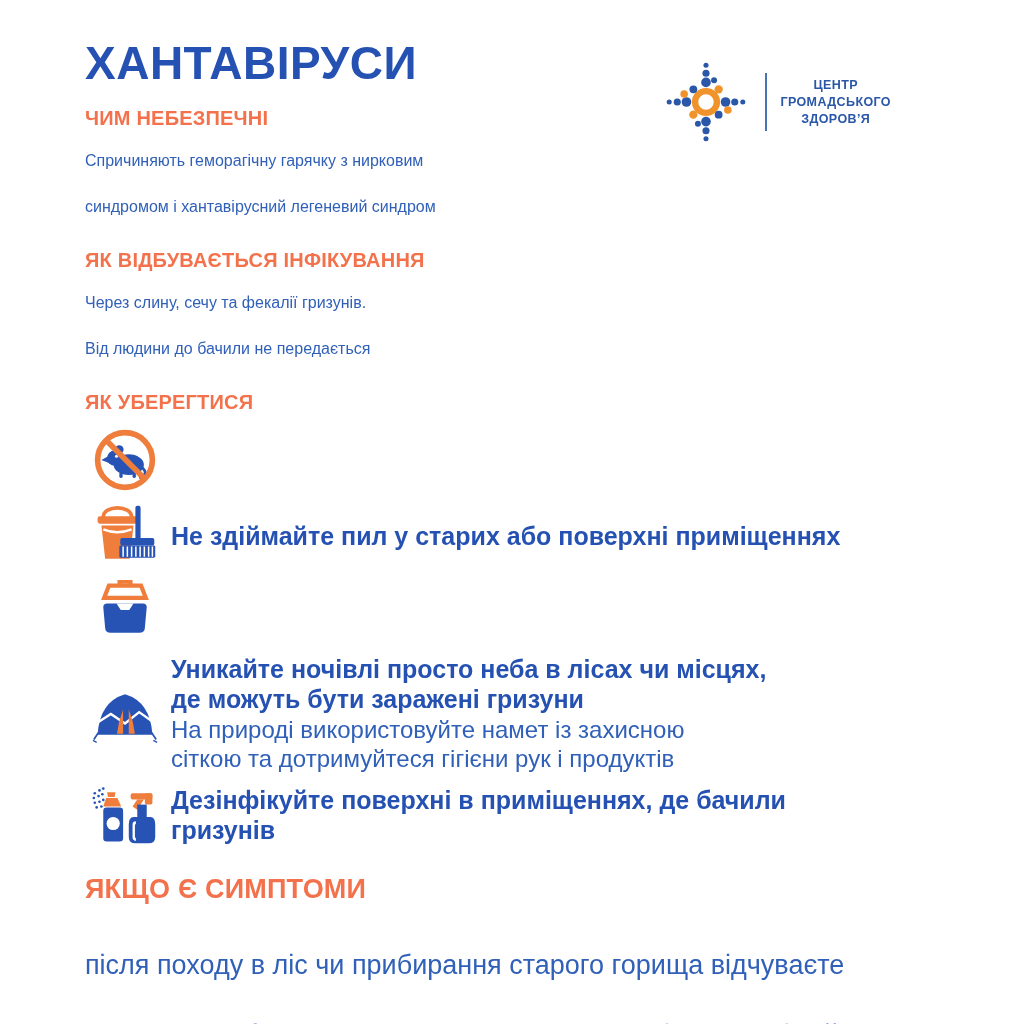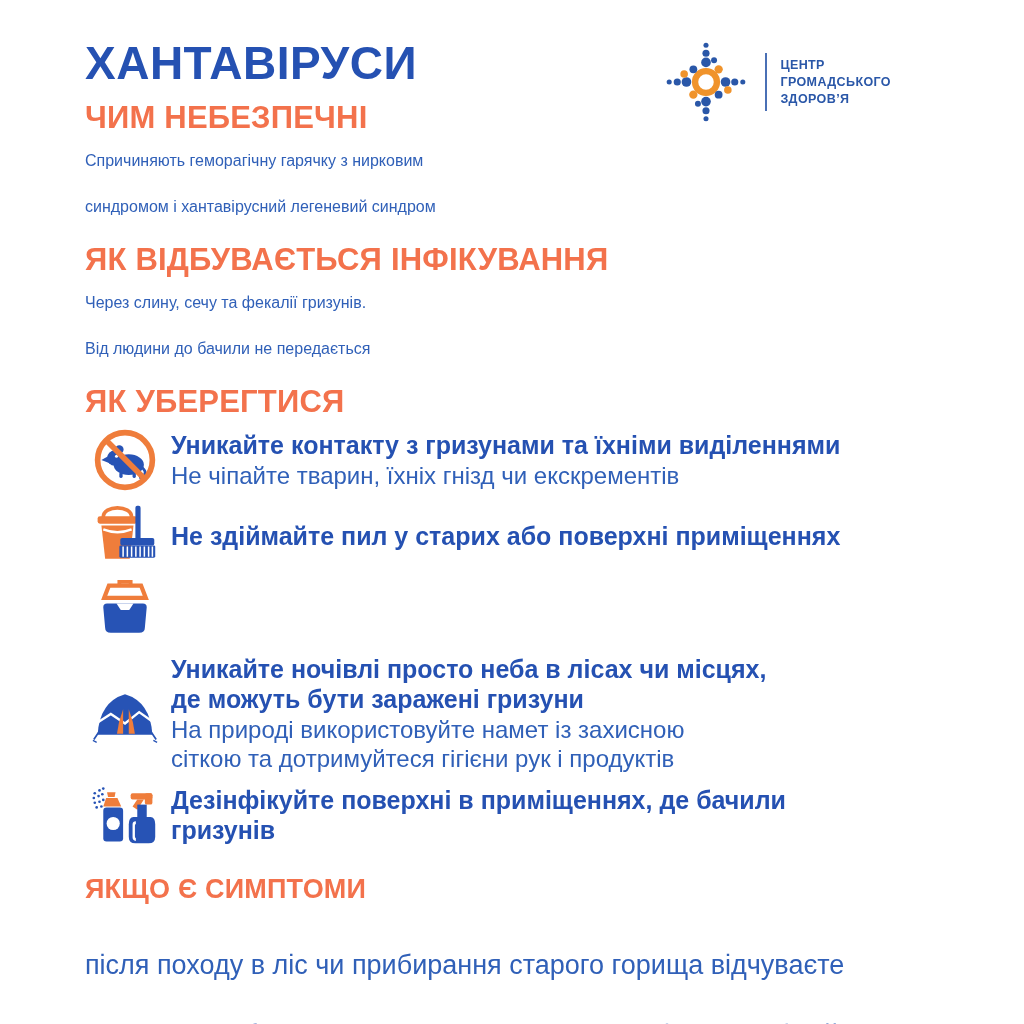--- a/index.html
+++ b/index.html
@@ -13,27 +13,27 @@
     --bg:#FFFFFF;
   }
   html,body{margin:0;padding:0;overflow:hidden;}
   body{width:1024px;height:1024px;background:var(--bg);
        font-family:"Liberation Sans", sans-serif;}
   .poster{position:relative;width:933px;height:1024px;box-sizing:border-box;
           padding:38px 40px 0 85px;background:var(--bg);}
   
   .page-title{margin:0;font-size:46px;line-height:50px;font-weight:800;
               letter-spacing:.5px;color:var(--title-blue);}
-  .logo{position:absolute;top:36px;right:42px;display:flex;align-items:center;gap:13px;}
+  .logo{position:absolute;top:56px;right:42px;display:flex;align-items:center;gap:13px;text-align:center;}
   .logo svg{display:block;}
   .logo-divider{width:2px;height:58px;background:var(--logo-blue);opacity:.85;}
   .logo-text{font-size:12.5px;font-weight:700;letter-spacing:.4px;
              line-height:17px;color:var(--logo-blue);}
   
-  .sec-heading{margin:12px 0 0 0;font-size:31px;line-height:36px;font-weight:800;
+  .sec-heading{margin:12px 0 0 0;font-size:20px;line-height:36px;font-weight:800;
                letter-spacing:.2px;color:var(--accent-orange);}
   .sec-heading.big{font-size:27px;line-height:40px;margin-top:20px;}
   .para{margin:2px 0 0 0;font-size:16px;line-height:46px;color:var(--body-blue);
         white-space:pre-line;}
   .para.big{font-size:27px;line-height:35px;margin-top:4px;}
   .para.big b{color:var(--title-blue);font-weight:800;}
   .blk{display:block;}
   
   .items{margin-top:6px;}
   .item{display:flex;align-items:center;margin:0 0 8px -6px;}
@@ -115,24 +115,20 @@
             <circle class="ic-b" cx="25" cy="34" r="8"></circle>
             <path class="ic-b" d="M20 31 L11 36 L21 40 Z"></path>
             <circle class="ic-b" cx="30" cy="25" r="4.5"></circle>
             <path class="ic-b-s" d="M54 44 q8 7 -3 11" stroke-width="3"></path>
             <rect class="ic-b" x="30" y="49" width="3.5" height="6" rx="1.5"></rect>
             <rect class="ic-b" x="44" y="49" width="3.5" height="6" rx="1.5"></rect>
             <circle class="ic-w" cx="27" cy="32" r="1.6"></circle>
             <circle class="ic-o-s" cx="36" cy="36" r="29" stroke-width="6"></circle>
             <line class="ic-o-s" x1="16" y1="15" x2="57" y2="56" stroke-width="6"></line>
           </svg>
-        </div>
-        <div class="item-text">
-          <div class="item-title">Уникайте контакту з гризунами та їхніми виділеннями</div>
-          <div class="item-body">Не чіпайте тварин, їхніх гнізд чи екскрементів</div>
         </div>
       </div>
 
       <div class="item">
         <div class="icon-box">
           <svg width="68" height="68" viewBox="0 0 72 72">
             <path class="ic-o-s" d="M13 16 C13 3 43 3 43 16" stroke-width="4"></path>
             <rect class="ic-o" x="7" y="15" width="42" height="8" rx="2.5"></rect>
             <path class="ic-o" d="M11 25 L45 25 L41 60 L15 60 Z"></path>
             <path class="ic-w-s" d="M13 29 Q28 35 43 29" stroke-width="2.5"></path>

